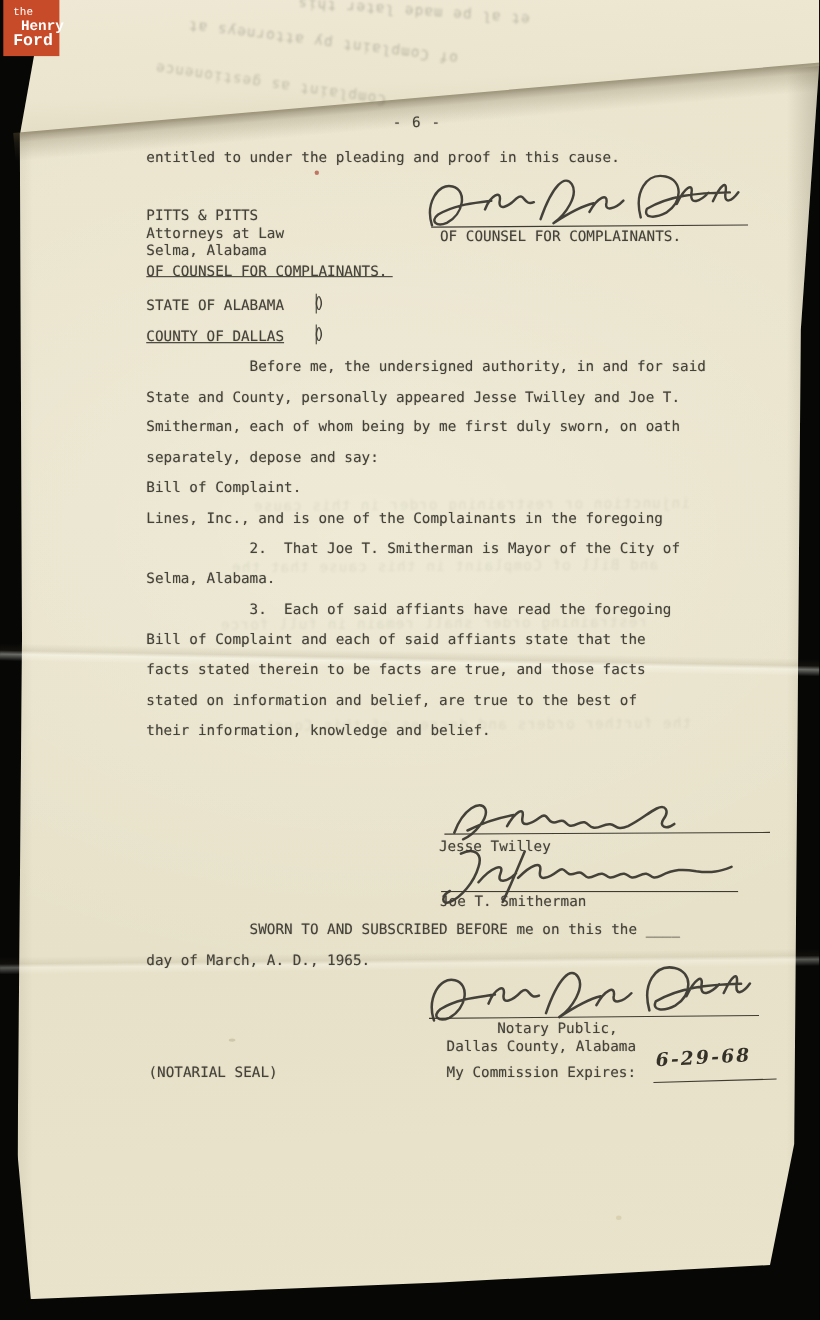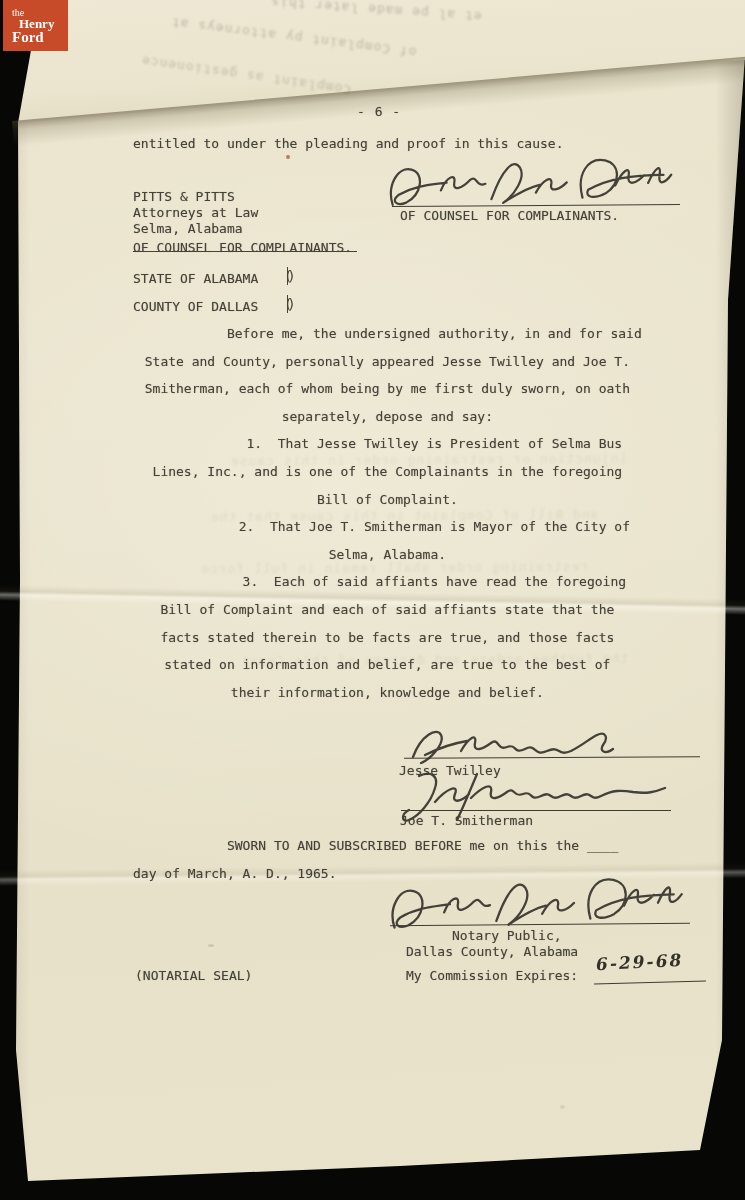--- a/index.html
+++ b/index.html
@@ -21,40 +21,40 @@
     transform:rotate(-5deg);transform-origin:left top;pointer-events:none;}
   .crease-mid,.crease-low{position:absolute;left:0;width:760px;height:16px;pointer-events:none;
     background:linear-gradient(to bottom,rgba(0,0,0,0) 0,rgba(105,92,60,.12) 40%,rgba(255,255,246,.4) 62%,rgba(0,0,0,0) 100%);}
   .crease-mid{top:592px;transform:rotate(1.1deg);}
   .crease-low{top:866px;transform:rotate(-0.6deg);opacity:.8;}
   .speck-red{position:absolute;left:286px;top:155px;width:4px;height:4px;border-radius:50%;background:#b05140;opacity:.75;}
   .speck-a{position:absolute;left:208px;top:944px;width:6px;height:3px;border-radius:50%;background:#c9c1a4;opacity:.8;}
   .speck-b{position:absolute;left:560px;top:1105px;width:5px;height:4px;border-radius:50%;background:#d8cfae;opacity:.9;}
   
   .logo{position:absolute;left:3px;top:0;width:51px;height:51px;background:#c74b28;
-        font-family:Liberation Serif, serif;color:#fff;z-index:30;padding-left:14px;}
+        font-family:Liberation Mono, monospace;color:#fff;z-index:30;}
   .logo .the{position:absolute;left:9px;top:7px;font-size:10px;font-weight:400;}
   .logo .henry{position:absolute;left:16px;top:16px;font-size:13px;font-weight:700;}
   .logo .ford{position:absolute;left:9px;top:29px;font-size:15px;font-weight:700;}
   
   .t{position:absolute;color:#45423a;font-size:13px;line-height:16px;white-space:pre;
      text-shadow:0 0 1px rgba(66,60,46,.4);}
   .page-num{left:357px;top:104px;letter-spacing:1px;}
   .lead{left:133px;top:136px;}
   .c1{left:133px;top:189px;} .c2{left:133px;top:205px;}
   .c3{left:133px;top:221px;width:224px;border-bottom:1.4px solid #45423a;padding-bottom:14px;}
   .c4{left:133px;top:240px;}
-  .v1{left:133px;top:271px;} .v2{left:133px;top:299px;}
+  .v1{left:133px;top:271px;} .v2{left:133px;top:299px;text-decoration:underline;}
   .venue-bracket{position:absolute;left:284px;width:10px;height:18px;letter-spacing:-0.62ch;
      color:#45423a;font-size:14px;}
   .vb1{top:268px;} .vb2{top:296px;}
   .venue-bracket::after{content:"";position:absolute;left:3px;top:-1px;bottom:1px;width:1.2px;background:#45423a;}
   .body-block{position:absolute;left:133px;top:320px;}
   .body-block .line{height:27.6px;line-height:27.6px;font-size:13px;color:#45423a;white-space:pre;
-     text-shadow:0 0 1px rgba(66,60,46,.4);text-align:center;}
+     text-shadow:0 0 1px rgba(66,60,46,.4);}
   .jur1{left:133px;top:838px;text-align:center;} .jur2{left:133px;top:866px;}
   .sig-caption{left:400px;top:208px;}
   .typ-tw{left:399px;top:763px;text-align:right;} .typ-sm{left:400px;top:813px;}
   .not1{left:406px;top:928px;padding-left:46px;} .not2{left:406px;top:944px;}
   .seal{left:135px;top:968px;} .comm{left:406px;top:968px;}
   
   .sigline{position:absolute;height:0;border-top:1.4px solid #3e3b33;}
   .sl-pitts{left:392px;top:205px;width:288px;transform:rotate(-0.4deg);}
   .sl-tw{left:404px;top:757px;width:296px;transform:rotate(-0.3deg);}
   .sl-sm{left:401px;top:810px;width:270px;}
@@ -125,23 +125,22 @@
   <span class="venue-bracket vb1">()</span>
   <div class="t v2">COUNTY OF DALLAS</div>
   <span class="venue-bracket vb2">()</span>
 
   <div class="body-block">
 
   <div class="line">            Before me, the undersigned authority, in and for said</div>
       <div class="line">State and County, personally appeared Jesse Twilley and Joe T.</div>
       <div class="line">Smitherman, each of whom being by me first duly sworn, on oath</div>
       <div class="line">separately, depose and say:</div>
-      <div class="line">            1.  That Jesse Twilley is President of Selma Bus</div>
+      <div class="line">Bill of Complaint.</div>
       <div class="line">Lines, Inc., and is one of the Complainants in the foregoing</div>
-      <div class="line">Bill of Complaint.</div>
       <div class="line">            2.  That Joe T. Smitherman is Mayor of the City of</div>
       <div class="line">Selma, Alabama.</div>
       <div class="line">            3.  Each of said affiants have read the foregoing</div>
       <div class="line">Bill of Complaint and each of said affiants state that the</div>
       <div class="line">facts stated therein to be facts are true, and those facts</div>
       <div class="line">stated on information and belief, are true to the best of</div>
       <div class="line">their information, knowledge and belief.</div>
     </div>
 
   <svg class="sig sig-tw" width="210" height="46" viewBox="0 0 210 46">

